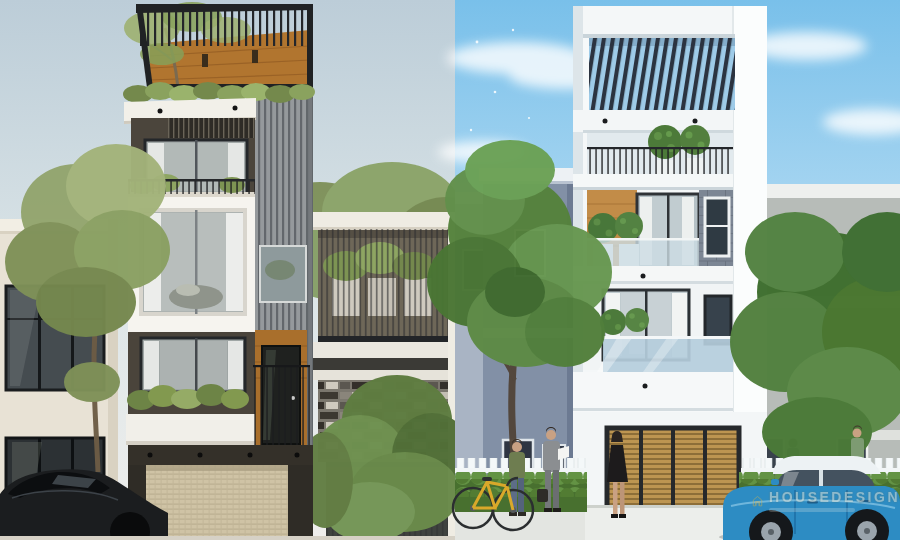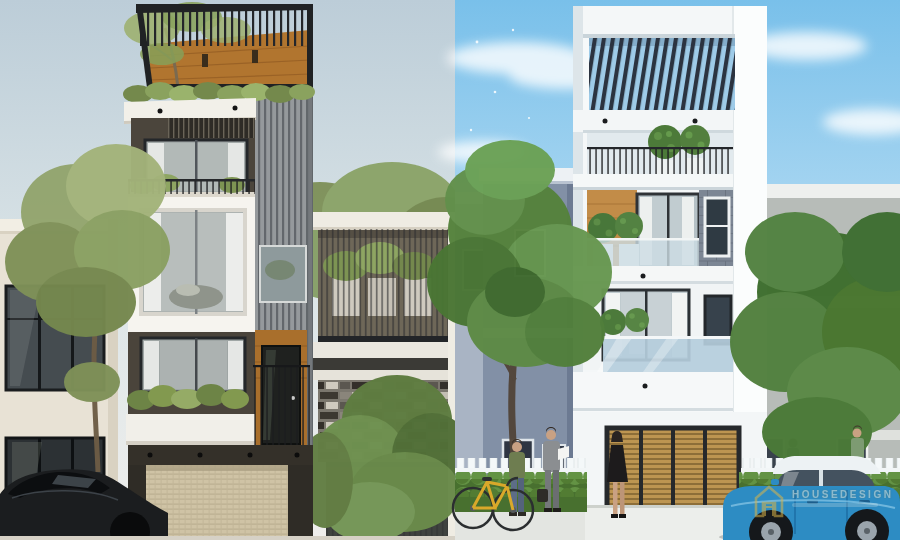--- a/index.html
+++ b/index.html
@@ -2,21 +2,21 @@
 <html><head>
 <meta charset="utf-8">
 <style>
   html,body{margin:0;padding:0;background:#111;}
   #stage{position:relative;width:900px;height:540px;overflow:hidden;background:#cfdde4;
          font-family:"Liberation Sans",sans-serif;}
   #scene-svg{position:absolute;left:0;top:0;}
   .watermark{position:absolute;left:752px;top:483px;width:148px;height:46px;
     display:flex;align-items:flex-start;gap:6px;opacity:.55;pointer-events:none;}
   .watermark .wm-text{display:flex;flex-direction:column;margin-top:6px;}
-  .watermark .wm-brand{font-size:10px;font-weight:bold;letter-spacing:2.5px;
+  .watermark .wm-brand{font-size:14px;font-weight:bold;letter-spacing:2.5px;
     color:rgba(252,247,232,.82);text-shadow:0 0 2px rgba(120,90,20,.55);white-space:nowrap;}
   .watermark .wm-sub{margin-top:3px;width:86px;height:4px;border-radius:2px;
     background:rgba(255,252,240,.38);}
 </style>
 </head>
 <body>
 
 <div id="stage">
 
 <svg id="scene-svg" width="900" height="540" viewBox="0 0 900 540">

